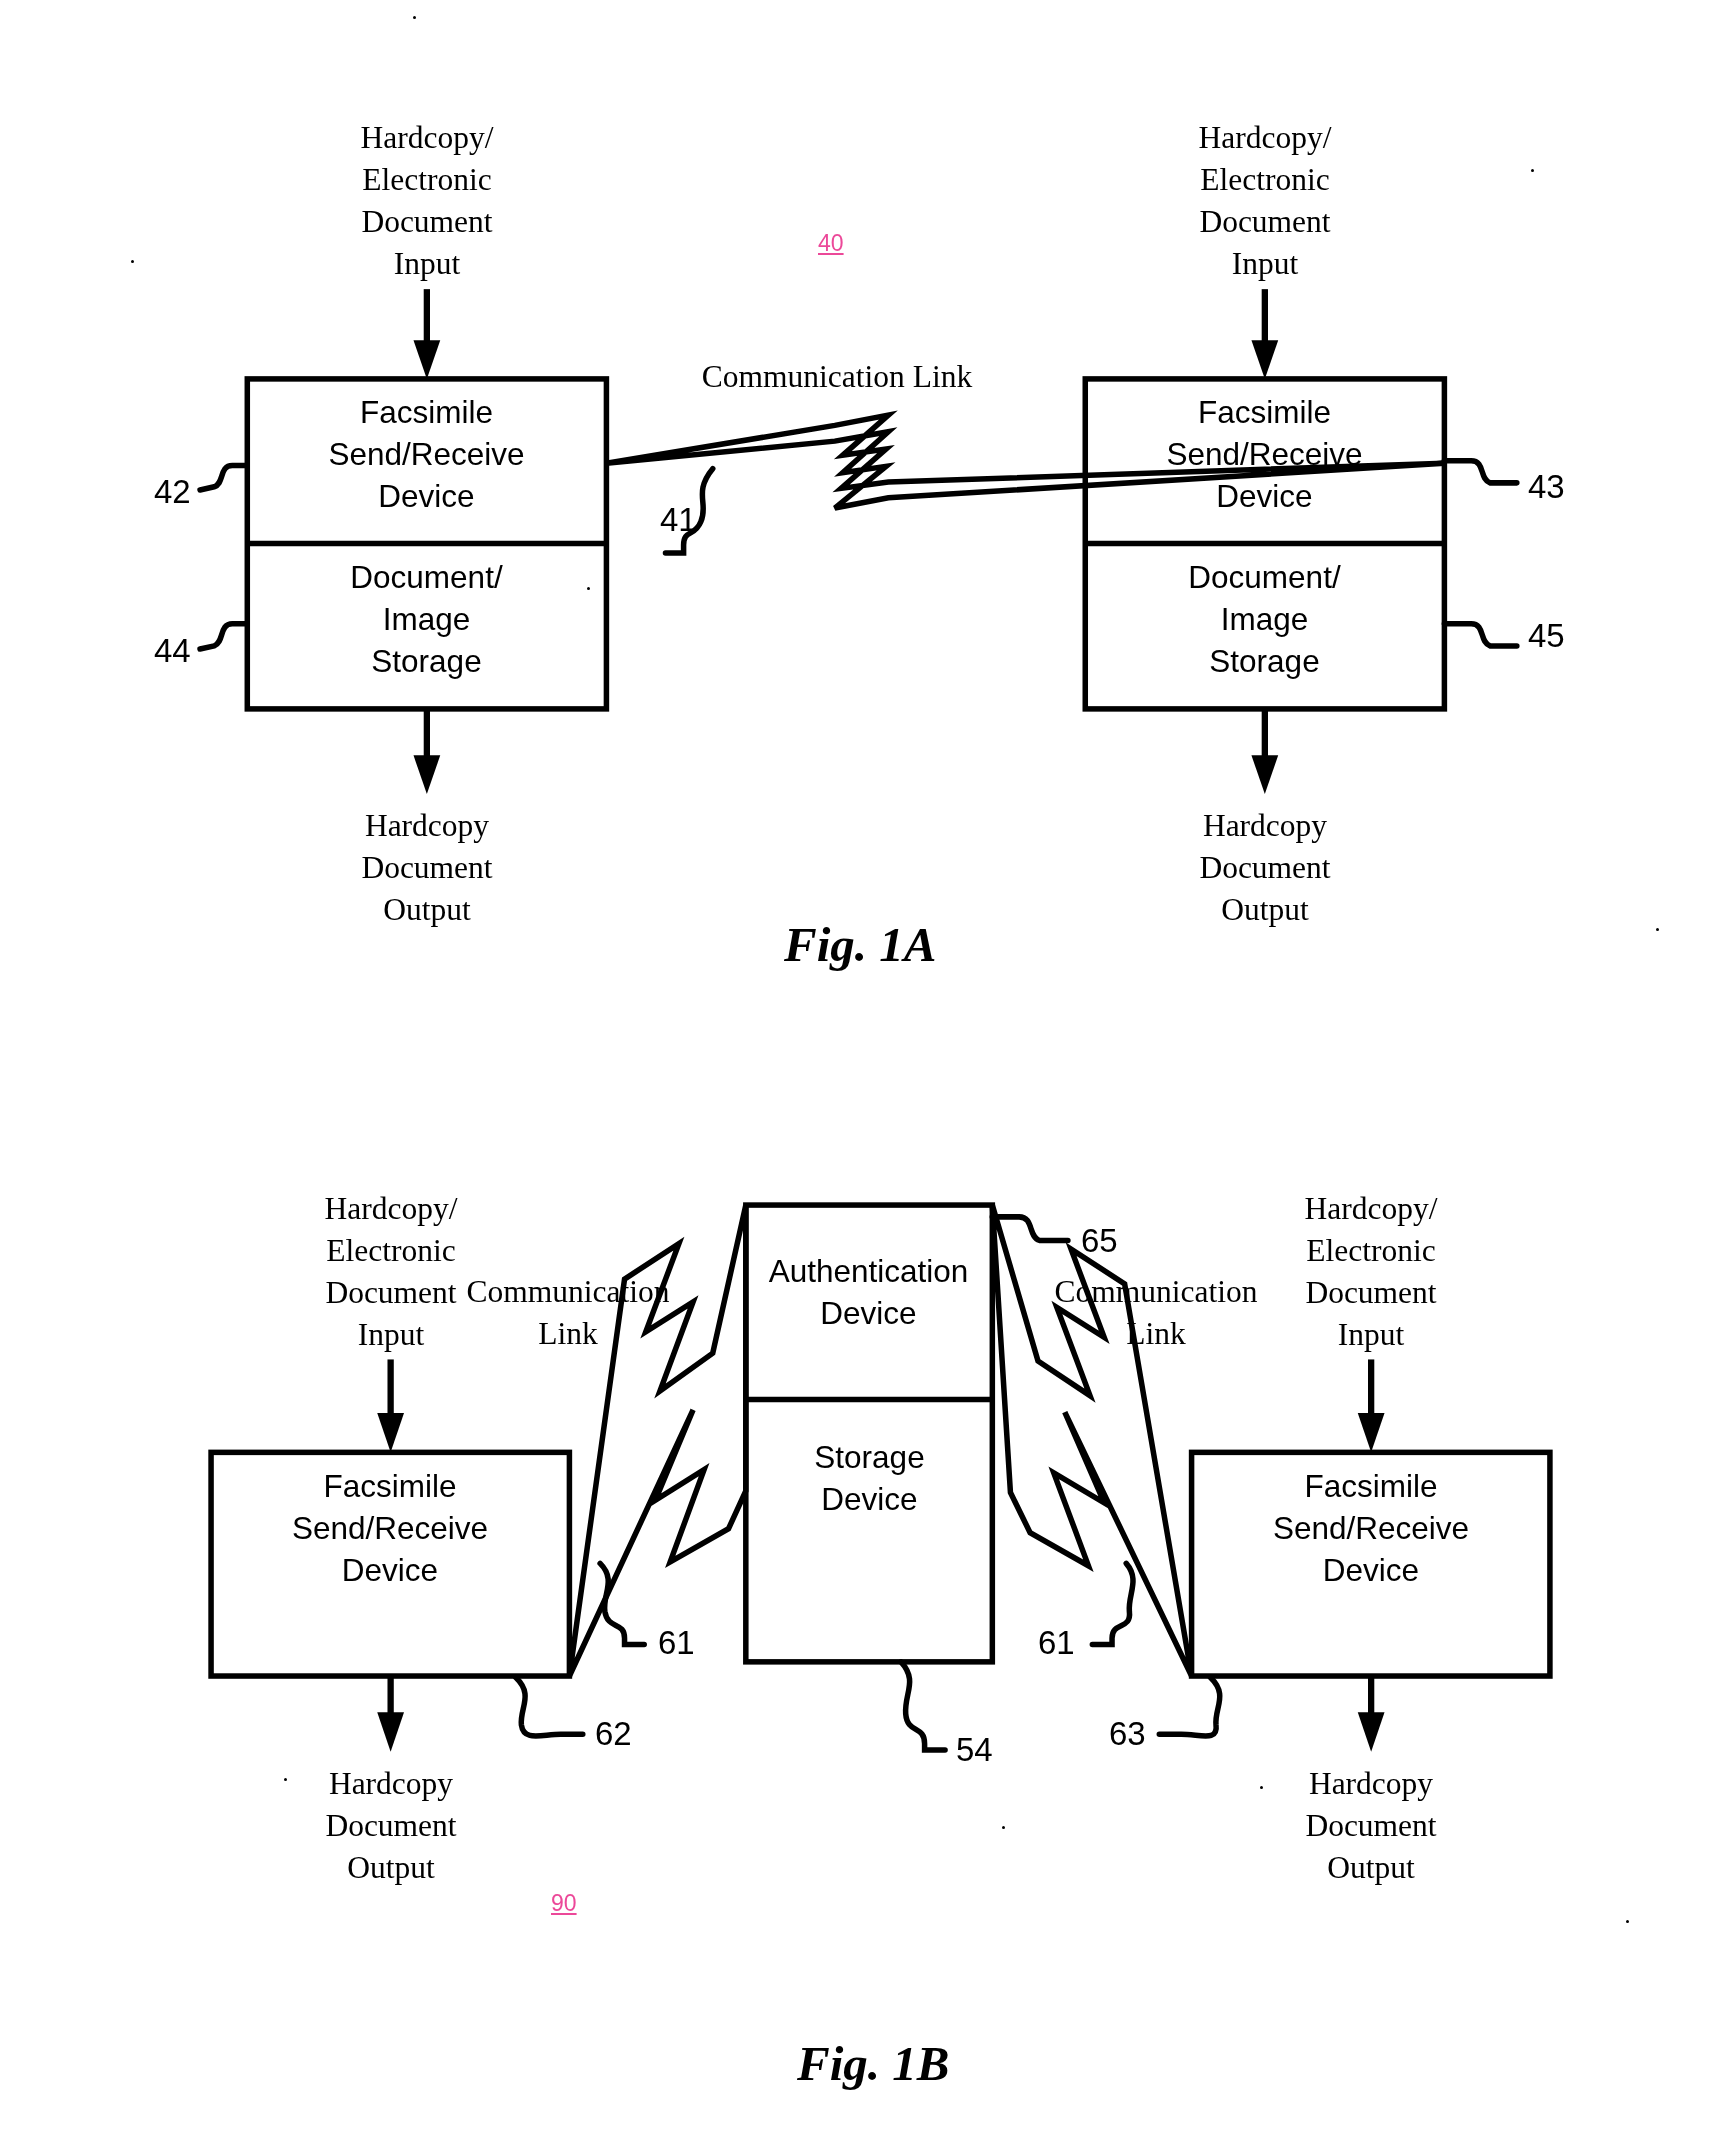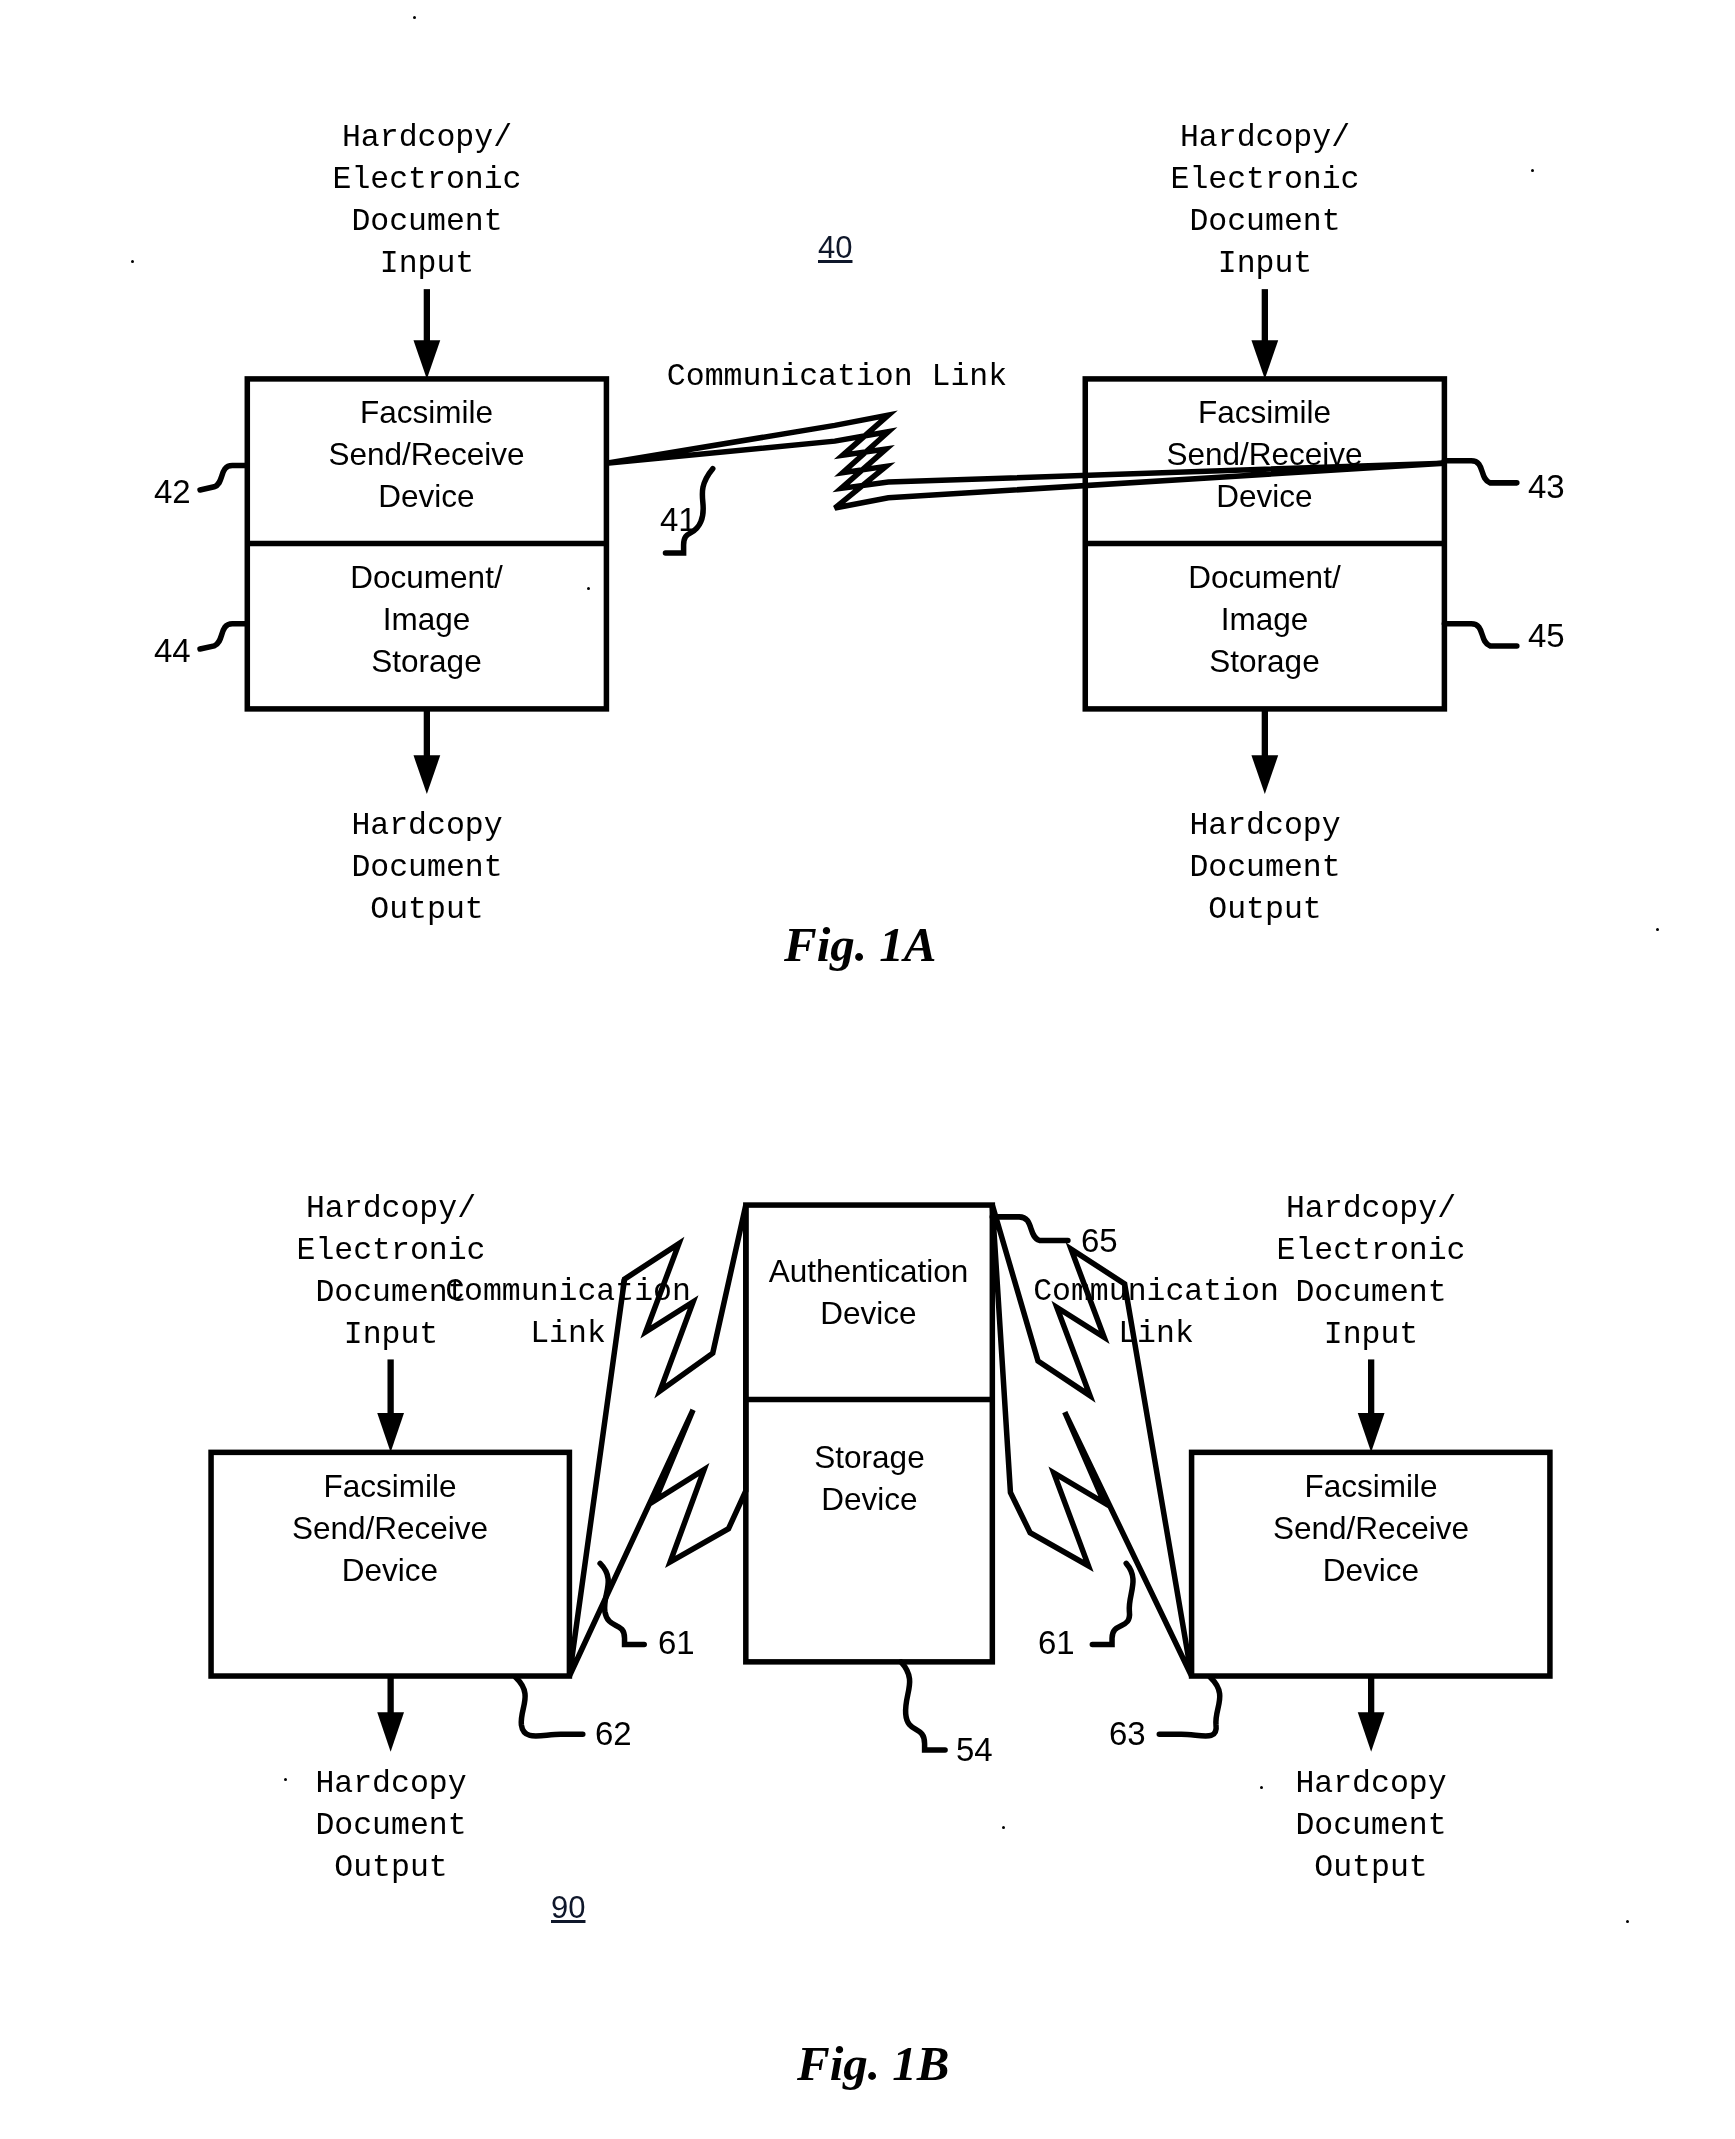--- a/index.html
+++ b/index.html
@@ -16,39 +16,39 @@
     overflow: hidden;
   }
   #figure-canvas {
     position: absolute;
     top: 0; left: 0;
     width: 1735px;
     height: 2140px;
   }
   .lbl {
     position: absolute;
-    font-family: Liberation Mono, monospace;
+    font-family: Liberation Serif, serif;
     color: #000;
     white-space: pre;
     text-align: center;
     line-height: 1.33;
     font-size: 31.5px;
   }
   .ref {
     position: absolute;
     font-family: "Liberation Sans", sans-serif;
     font-size: 33px;
     color: #000;
     white-space: pre;
   }
   .fignum {
     position: absolute;
     font-family: "Liberation Sans", sans-serif;
-    font-size: 31px;
-    color: #0f172a;
+    font-size: 23px;
+    color: #ec4899;
     text-decoration: underline;
     white-space: pre;
   }
   .figcap {
     position: absolute;
     font-family: "Liberation Serif", serif;
     font-style: italic;
     font-weight: bold;
     font-size: 49px;
     color: #000;

